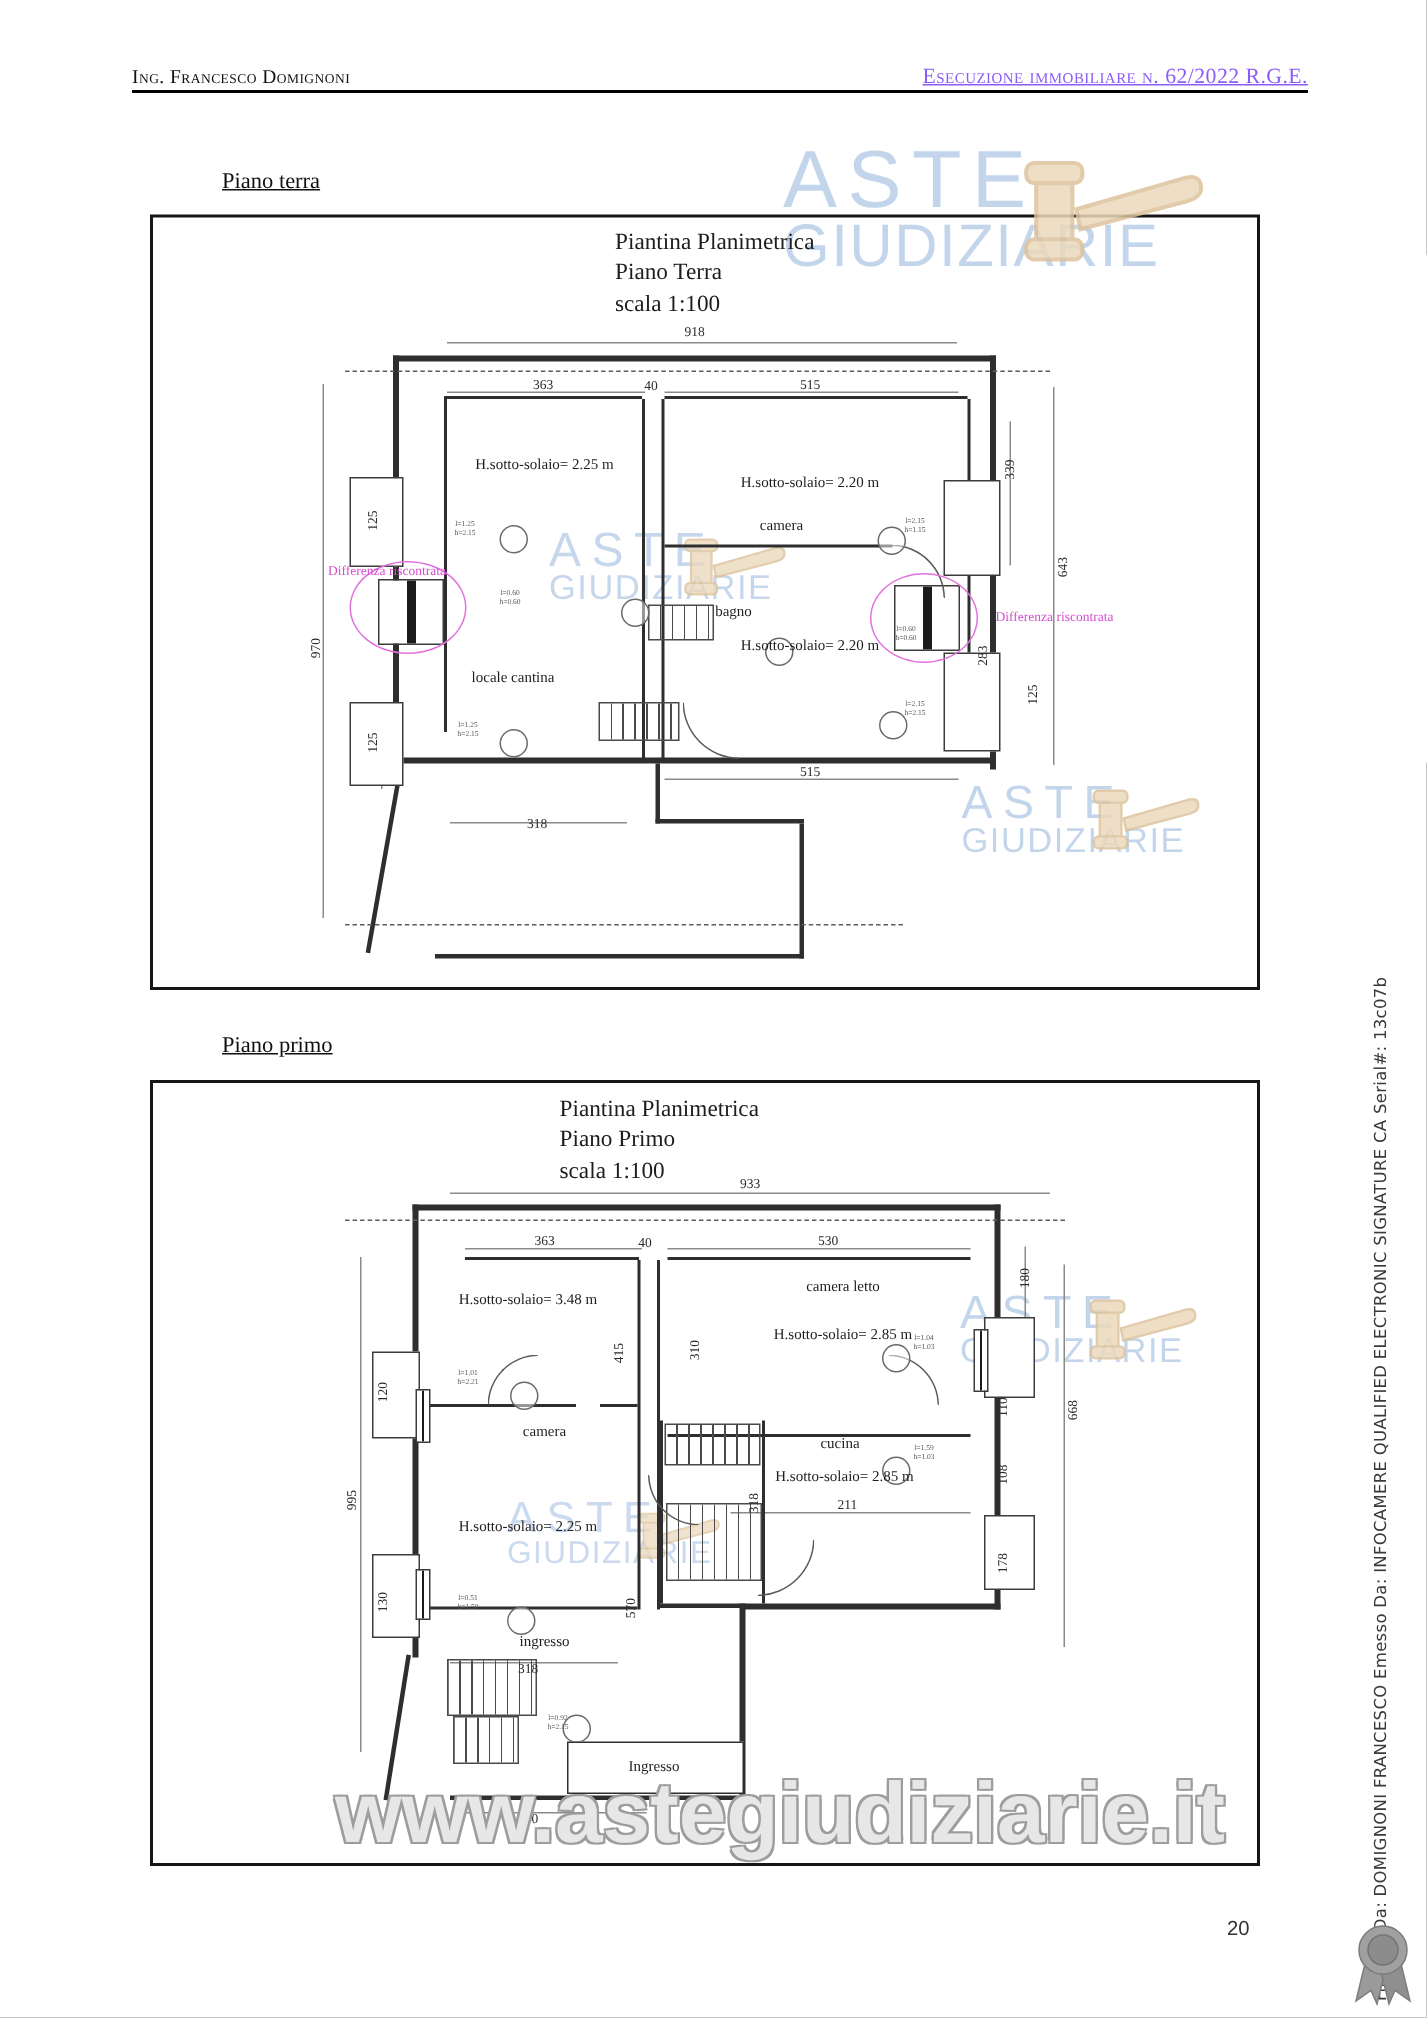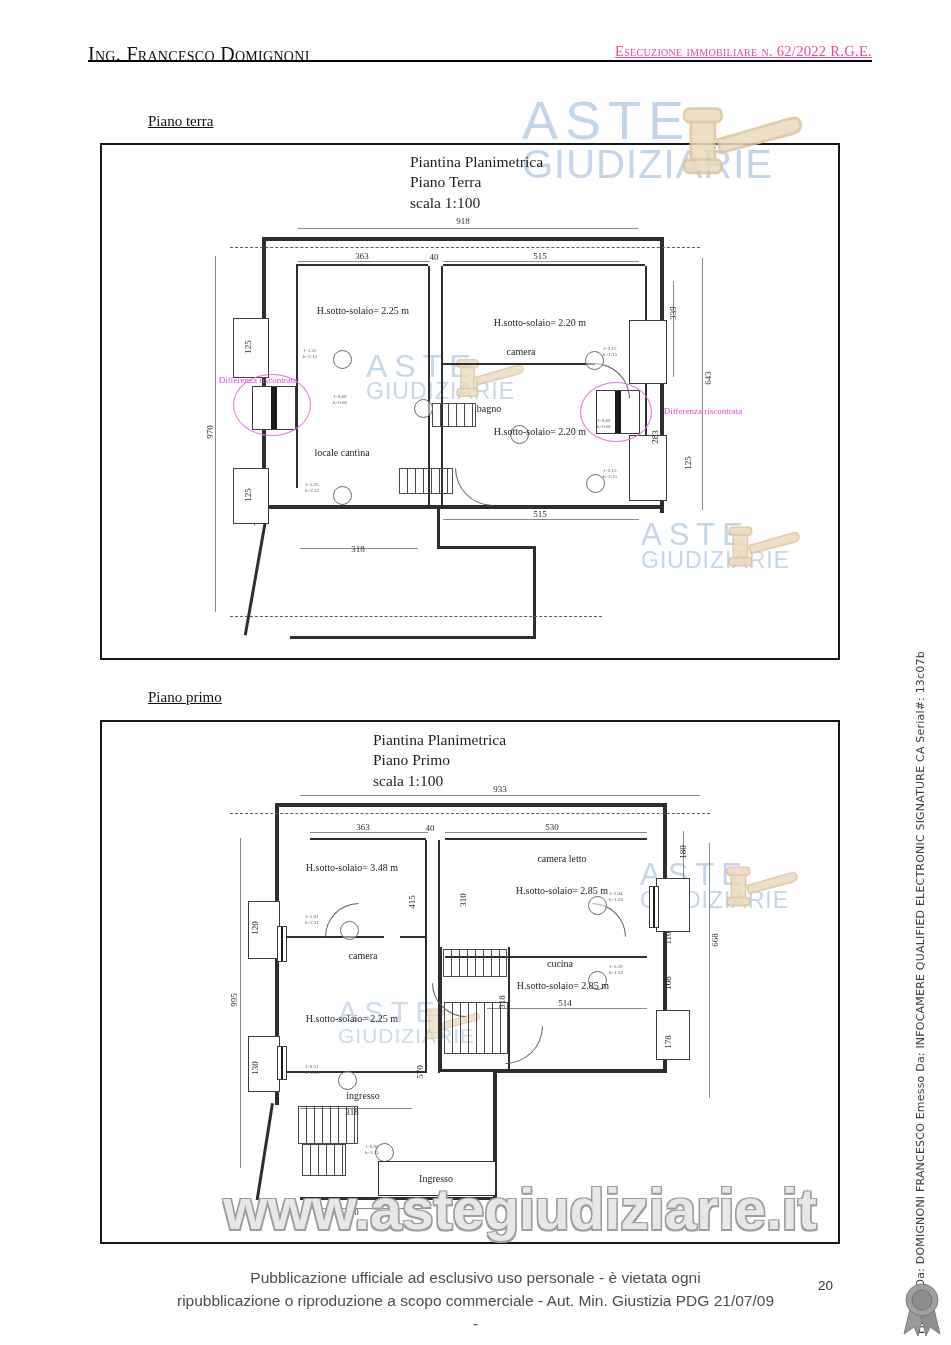--- a/index.html
+++ b/index.html
@@ -2,24 +2,24 @@
 <html><head>
 <meta charset="utf-8">
 <style>
   html,body{margin:0;padding:0;background:#9a9a9a;}
   .page{position:relative;width:951px;height:1345px;margin:0 auto;background:#ffffff;
         font-family:"Liberation Serif",serif;overflow:hidden;}
 
   .stamp{position:absolute;top:1px;right:8px;font-family:"Liberation Sans",sans-serif;
          font-size:25px;color:#2424a6;z-index:8;}
 
-  .hdr-left{position:absolute;left:88px;top:43px;font-variant:small-caps;font-size:20px;
+  .hdr-left{position:absolute;left:88px;top:43px;font-variant:small-caps;font-size:13px;
             color:#101010;letter-spacing:.3px;z-index:8;}
   .hdr-right{position:absolute;right:79px;top:43px;font-variant:small-caps;font-size:14.5px;
-             color:#ec4899;letter-spacing:.3px;text-decoration:underline;z-index:8;}
+             color:#8b5cf6;letter-spacing:.3px;text-decoration:underline;z-index:8;}
   .hdr-rule{position:absolute;left:88px;top:60px;width:784px;border-top:2px solid #000;z-index:8;}
 
   .section-label{position:absolute;font-size:15px;color:#101010;text-decoration:underline;z-index:8;}
   .frame{position:absolute;border:2px solid #161616;z-index:1;}
   .plan-title{position:absolute;font-size:15.5px;color:#1d1d1d;line-height:1.32;z-index:5;}
   .plan-title span{display:block;}
 
   
   .wm{position:absolute;z-index:2;line-height:.92;}
   .wm span{display:block;font-family:"Liberation Sans",sans-serif;font-weight:400;}
@@ -88,25 +88,20 @@
   <div class="plan-title" id="title2" style="left: 373px; top: 730px;">
     <span>Piantina Planimetrica</span>
     <span>Piano Primo</span>
     <span>scala 1:100</span>
   </div>
 
   <div class="url-wm">www.astegiudiziarie.it</div>
 
   <div class="vert-sig">Firmato Da: DOMIGNONI FRANCESCO Emesso Da: INFOCAMERE QUALIFIED ELECTRONIC SIGNATURE CA Serial#: 13c07b</div>
 
-  <div class="footer">
-    <div>Pubblicazione ufficiale ad esclusivo uso personale - è vietata ogni</div>
-    <div>ripubblicazione o riproduzione a scopo commerciale - Aut. Min. Giustizia PDG 21/07/09</div>
-    <div>-</div>
-  </div>
   <div class="pagenum">20</div>
 
   <svg class="seal" width="42" height="58" viewBox="0 0 42 58">
     <polygon points="9,28 3,53 13,46 17,55 23,31" fill="#9a9a9a" stroke="#7e7e7e"></polygon>
     <polygon points="33,28 39,53 29,46 25,55 19,31" fill="#8f8f8f" stroke="#7e7e7e"></polygon>
     <circle cx="21" cy="19" r="16" fill="#a0a0a0" stroke="#7b7b7b"></circle>
     <circle cx="21" cy="19" r="10" fill="#8c8c8c" stroke="#747474"></circle>
   </svg>
 
 <div class="dimline" style="left: 298px; top: 228px; width: 340px; height: 1px;"></div>
@@ -245,21 +240,21 @@
     <div class="lbl dim" style="left: 463px; top: 900px; transform: translate(-50%, -50%) rotate(-90deg);">310</div>
     <div class="lbl dim" style="left: 412px; top: 902px; transform: translate(-50%, -50%) rotate(-90deg);">415</div>
     <div class="lbl dim" style="left: 683px; top: 852px; transform: translate(-50%, -50%) rotate(-90deg);">180</div>
     <div class="lbl dim" style="left: 668px; top: 938px; transform: translate(-50%, -50%) rotate(-90deg);">110</div>
     <div class="lbl dim" style="left: 715px; top: 940px; transform: translate(-50%, -50%) rotate(-90deg);">668</div>
     <div class="lbl dim" style="left: 668px; top: 983px; transform: translate(-50%, -50%) rotate(-90deg);">108</div>
     <div class="lbl dim" style="left: 668px; top: 1042px; transform: translate(-50%, -50%) rotate(-90deg);">178</div>
     <div class="lbl dim" style="left: 255px; top: 928px; transform: translate(-50%, -50%) rotate(-90deg);">120</div>
     <div class="lbl dim" style="left: 255px; top: 1068px; transform: translate(-50%, -50%) rotate(-90deg);">130</div>
     <div class="lbl dim" style="left: 234px; top: 1000px; transform: translate(-50%, -50%) rotate(-90deg);">995</div>
-    <div class="lbl dim" style="left: 565px; top: 1003px; transform: translate(-50%, -50%);">514</div>
+    <div class="lbl dim" style="left: 565px; top: 1003px; transform: translate(-50%, -50%);">211</div>
     <div class="lbl dim" style="left: 352px; top: 1112px; transform: translate(-50%, -50%);">318</div>
     <div class="lbl dim" style="left: 420px; top: 1072px; transform: translate(-50%, -50%) rotate(-90deg);">570</div>
     <div class="lbl dim" style="left: 502px; top: 1002px; transform: translate(-50%, -50%) rotate(-90deg);">318</div>
     <div class="lbl dim" style="left: 352px; top: 1212px; transform: translate(-50%, -50%);">540</div>
     <div class="lbl room" style="left: 352px; top: 867px; transform: translate(-50%, -50%);">H.sotto-solaio= 3.48 m</div>
     <div class="lbl room" style="left: 562px; top: 858px; transform: translate(-50%, -50%);">camera letto</div>
     <div class="lbl room" style="left: 562px; top: 890px; transform: translate(-50%, -50%);">H.sotto-solaio= 2.85 m</div>
     <div class="lbl room" style="left: 363px; top: 955px; transform: translate(-50%, -50%);">camera</div>
     <div class="lbl room" style="left: 560px; top: 963px; transform: translate(-50%, -50%);">cucina</div>
     <div class="lbl room" style="left: 563px; top: 985px; transform: translate(-50%, -50%);">H.sotto-solaio= 2.85 m</div>

